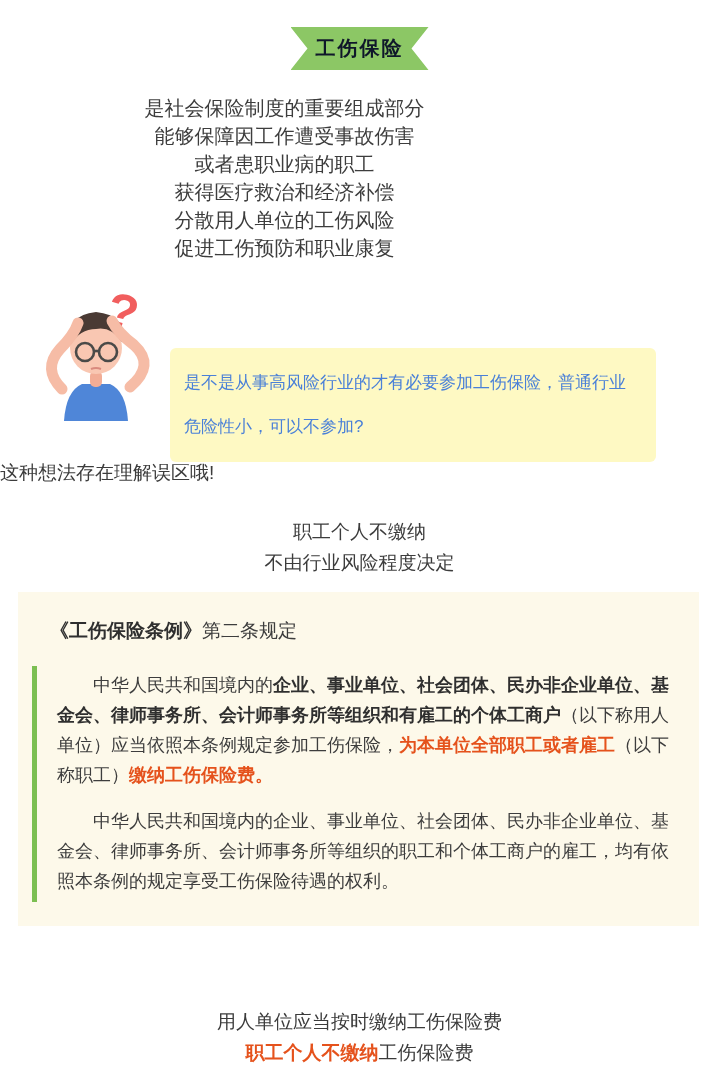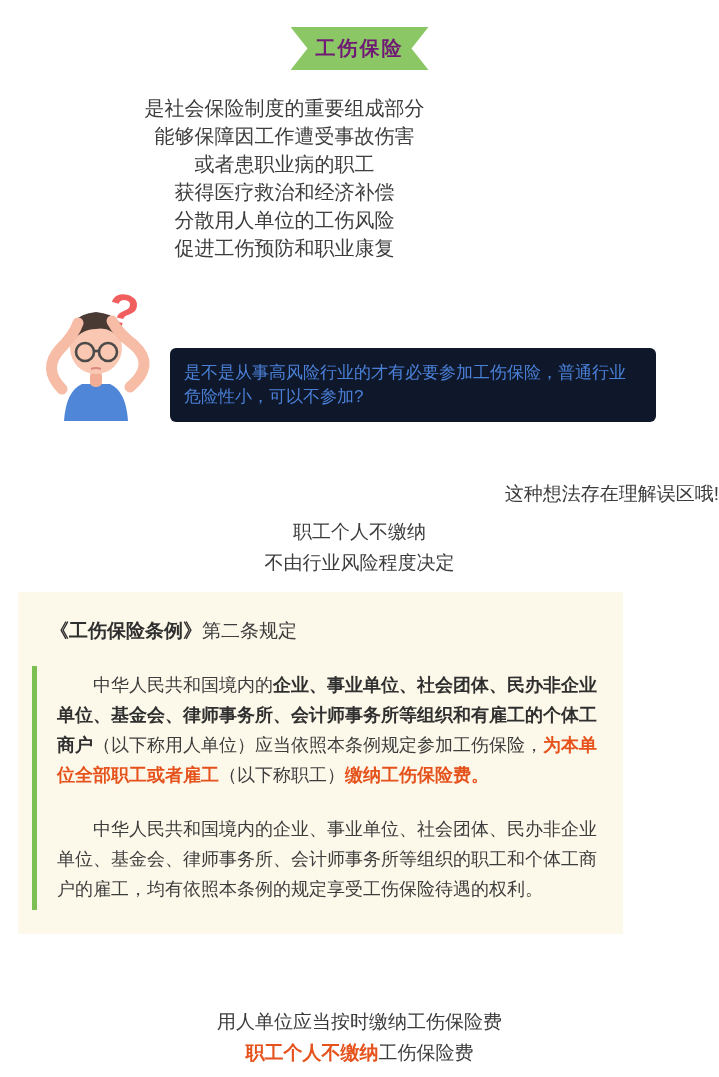--- a/index.html
+++ b/index.html
@@ -4,46 +4,46 @@
 <style>
   * { margin:0; padding:0; box-sizing:border-box; }
   body { background:#ffffff; font-family:"Liberation Sans", sans-serif; }
   .page { position:relative; width:719px; height:1077px; background:#ffffff; overflow:hidden; margin:0 auto; }
 
   
   .ribbon { position:absolute; top:27px; left:50%; transform:translateX(-50%);
     width:138px; height:43px; background:#8cc765;
     clip-path:polygon(0 0, 100% 0, calc(100% - 17px) 50%, 100% 100%, 0 100%, 17px 50%);
     display:flex; align-items:center; justify-content:center;
-    color:#701a75; font-weight:bold; font-size:20px; letter-spacing:2px; }
+    color:#0f172a; font-weight:bold; font-size:20px; letter-spacing:2px; }
 
   
   .intro { position:absolute; top:94px; left:0; width:569px; text-align:center;
     font-size:20px; line-height:28px; color:#3d3d3d; }
 
   
   .question-row { position:absolute; top:283px; left:0; width:719px; height:145px; }
   .person { position:absolute; left:40px; top:2px; width:122px; height:136px; }
   .bubble { position:absolute; left:170px; top:65px; width:486px; min-height:72px;
-    background:#0f172a; border-radius:6px; padding:13px 14px;
-    color:#4a80d8; font-size:17px; line-height:24px; }
+    background:#fef9c3; border-radius:6px; padding:13px 14px;
+    color:#4a80d8; font-size:17px; line-height:44px; }
 
-  .headline { position:absolute; top:460px; left:0; width:719px; text-align:right;
-    font-size:19px; color:#3c3c3c;margin-top:21px; }
+  .headline { position:absolute; top:460px; left:0; width:719px; text-align:left;
+    font-size:19px; color:#3c3c3c; }
   .answer { position:absolute; top:516px; left:0; width:719px; text-align:center;
     font-size:19px; line-height:31px; color:#3c3c3c; }
 
   
-  .reg-box { position:absolute; top:592px; left:18px; width:605px; min-height:322px;
+  .reg-box { position:absolute; top:592px; left:18px; width:681px; min-height:322px;
     background:#fdf9ea; padding:26px 15px 24px 14px; }
   .reg-title { margin-left:18px; font-size:19px; color:#3d3d3d; margin-bottom:22px; }
   .reg-title .b { font-weight:bold; color:#2f2f2f; }
   .quote { border-left:5px solid #7cbf52; padding:4px 10px 6px 20px; }
   .quote p { font-size:18px; line-height:30px; color:#3d3d3d; text-indent:2em; }
-  .quote p + p { margin-top:24px; }
+  .quote p + p { margin-top:16px; }
   .b { font-weight:bold; color:#2f2f2f; }
   .o { font-weight:bold; color:#e5521c; }
 
   
   .reminder { position:absolute; top:936px; left:0; width:719px; height:64px; }
   .trees { position:absolute; left:22px; top:0; width:76px; height:58px; }
   .reminder-title { position:absolute; left:88px; top:12px; display:inline-block;
     padding-bottom:9px; border-bottom:2px solid #3f72ae;
     font-size:20px; font-weight:bold; color:#2c66ad; letter-spacing:1px; }
   .quote-mark { position:absolute; left:178px; top:-4px; font-size:44px; font-weight:bold;

